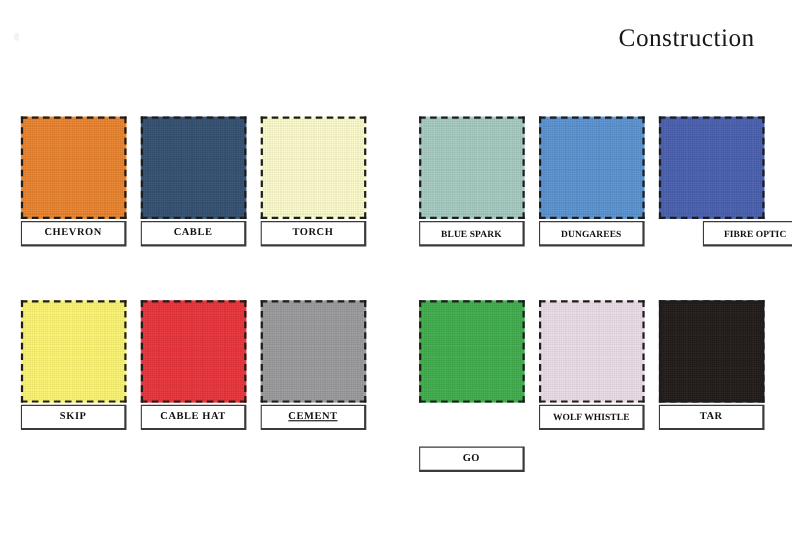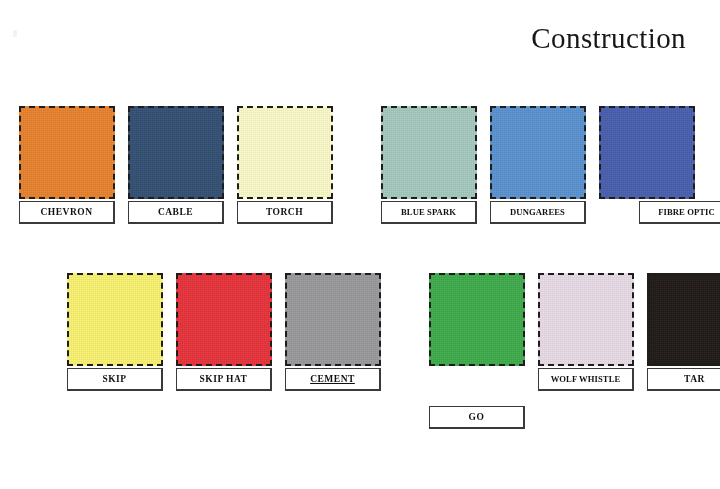--- a/index.html
+++ b/index.html
@@ -25,21 +25,21 @@
     height: 7px;
     background: #f2f2f4;
     border-radius: 1px;
   }
 
   .page-title {
     position: absolute;
     right: 34px;
     top: 22px;
     font-family: "Liberation Serif", "DejaVu Serif", serif;
-    font-size: 29px;
+    font-size: 23px;
     font-weight: 400;
     letter-spacing: 0.4px;
     color: #17171a;
     white-space: nowrap;
   }
 
   .palette-grid {
     position: absolute;
     left: 0;
     top: 106px;
@@ -47,21 +47,20 @@
   }
 
   .swatch-row {
     display: flex;
     justify-content: flex-start;
     align-items: flex-start;
     height: 132px;
   }
   .swatch-row.row-2 {
     margin-top: 35px;
-    padding-left: 48px;
   }
 
   .column-group {
     display: flex;
     align-items: flex-start;
   }
   .column-group.group-left {
     margin-left: 19px;
   }
   .column-group.group-right {
@@ -179,21 +178,21 @@
       <div class="swatch-cell">
         <div class="swatch-chip" style="background-color: rgb(250, 243, 114); border-color: rgb(29, 29, 29);">
           <div class="texture"></div>
         </div>
         <div class="swatch-label" style="border-color: rgb(58, 58, 58); color: rgb(16, 16, 20);">SKIP</div>
       </div>
       <div class="swatch-cell">
         <div class="swatch-chip" style="background-color: rgb(232, 52, 60); border-color: rgb(29, 29, 29);">
           <div class="texture"></div>
         </div>
-        <div class="swatch-label" style="border-color: rgb(58, 58, 58); color: rgb(16, 16, 20);">SKIP HAT</div>
+        <div class="swatch-label" style="border-color: rgb(58, 58, 58); color: rgb(16, 16, 20);">CABLE HAT</div>
       </div>
       <div class="swatch-cell">
         <div class="swatch-chip" style="background-color: rgb(154, 154, 156); border-color: rgb(29, 29, 29);">
           <div class="texture"></div>
         </div>
         <div class="swatch-label" style="border-color: rgb(58, 58, 58); color: rgb(16, 16, 20); text-decoration: underline;">CEMENT</div>
       </div>
     </div>
 
     <div class="column-group group-right">

